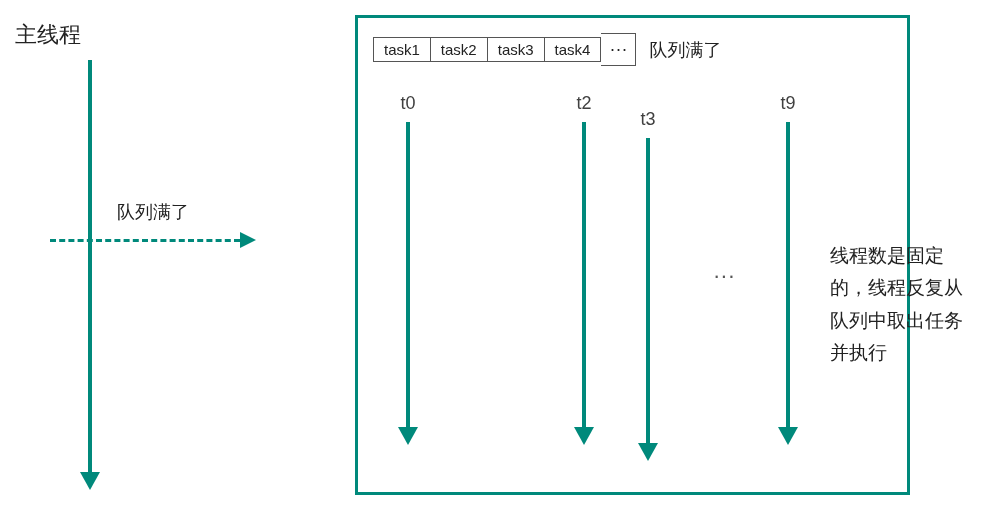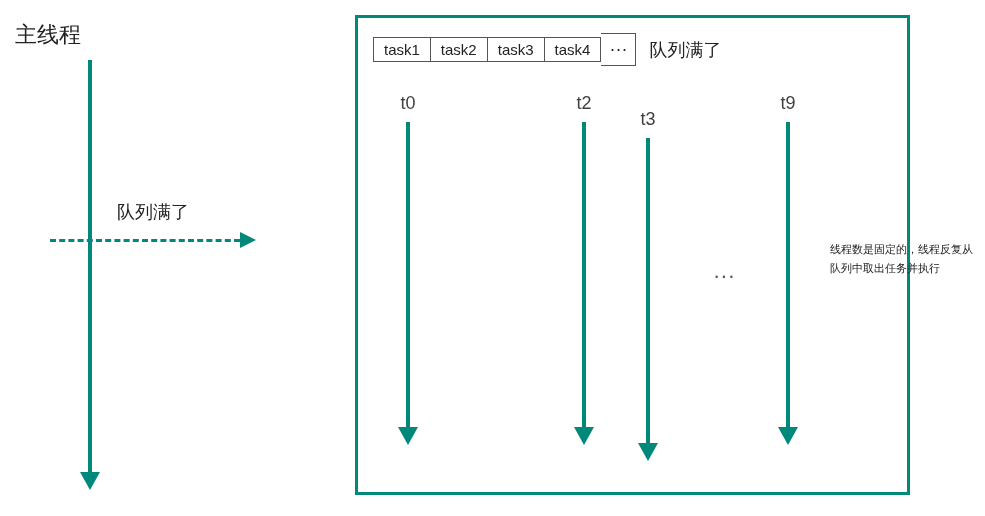--- a/index.html
+++ b/index.html
@@ -238,15 +238,15 @@
       <div class="thread-column" style="left: 420px; top: 0;">
         <div class="thread-label">t9</div>
         <div class="thread-arrow-body" style="height: 305px;"></div>
         <div class="thread-arrow-head"></div>
       </div>
 
     </div>
 
   </div>
 
-  <div style="position:absolute; left: 830px; top: 240px; width: 145px; font-size: 11px; color: #222; line-height: 1.7; text-align: left;">线程数是固定的，线程反复从队列中取出任务并执行</div>
+  <div style="position:absolute; left: 830px; top: 240px; width: 145px; font-size: 19px; color: #222; line-height: 1.7; text-align: left;">线程数是固定的，线程反复从队列中取出任务并执行</div>
 
 </div>
 
 </body></html>

